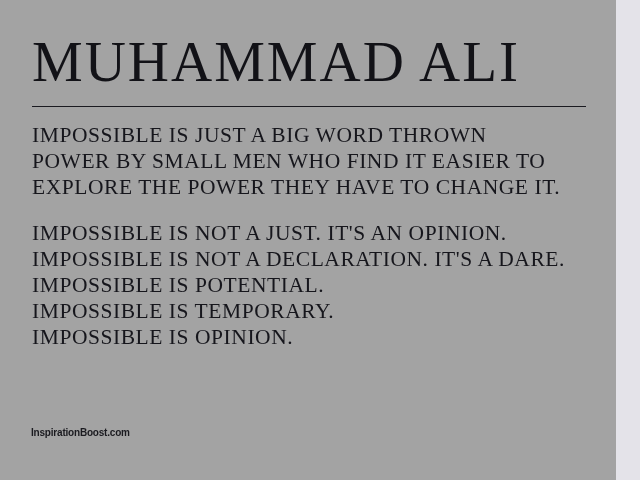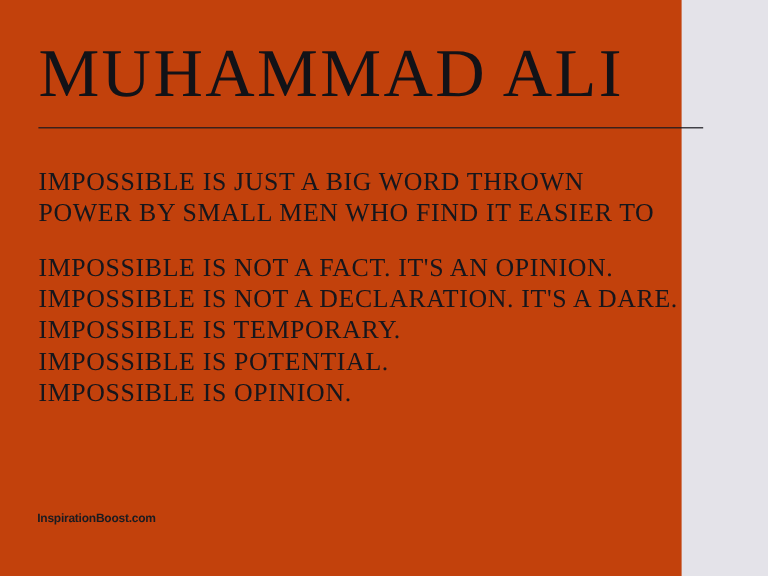--- a/index.html
+++ b/index.html
@@ -8,23 +8,23 @@
   }
   body {
     width: 640px;
     height: 480px;
     background: #e4e3e9;
     font-family: "Liberation Serif", serif;
     overflow: hidden;
   }
   .quote-card {
     position: relative;
-    width: 568px;
+    width: 616px;
     height: 480px;
-    background: #c2410c;
+    background: #a3a3a3;
     box-sizing: border-box;
   }
   .author-title {
     position: absolute;
     left: 32px;
     top: 33px;
     font-family: "Liberation Serif", serif;
     font-size: 57px;
     line-height: 1.0;
     font-weight: 400;
@@ -38,21 +38,20 @@
     top: 106px;
     width: 554px;
     height: 0;
     border-top: 1.6px solid #1a1a20;
   }
   .quote-body {
     position: absolute;
     left: 32px;
     top: 122px;
     width: 580px;
-    margin-top: 16px;
   }
   .quote-para {
     margin: 0;
     font-family: "Liberation Serif", serif;
     font-size: 21.5px;
     line-height: 26px;
     letter-spacing: 0.55px;
     color: #16161c;
     font-weight: 400;
   }
@@ -81,27 +80,28 @@
 
   <div class="author-title">MUHAMMAD ALI</div>
 
   <div class="title-rule"></div>
 
   <div class="quote-body">
 
     <p class="quote-para">
       <span class="quote-line">IMPOSSIBLE IS JUST A BIG WORD THROWN</span>
       <span class="quote-line">POWER BY SMALL MEN WHO FIND IT EASIER TO</span>
+      <span class="quote-line">EXPLORE THE POWER THEY HAVE TO CHANGE IT.</span>
     </p>
 
     <p class="quote-para secondary">
-      <span class="quote-line">IMPOSSIBLE IS NOT A FACT. IT'S AN OPINION.</span>
+      <span class="quote-line">IMPOSSIBLE IS NOT A JUST. IT'S AN OPINION.</span>
       <span class="quote-line">IMPOSSIBLE IS NOT A DECLARATION. IT'S A DARE.</span>
+      <span class="quote-line">IMPOSSIBLE IS POTENTIAL.</span>
       <span class="quote-line">IMPOSSIBLE IS TEMPORARY.</span>
-      <span class="quote-line">IMPOSSIBLE IS POTENTIAL.</span>
       <span class="quote-line">IMPOSSIBLE IS OPINION.</span>
     </p>
 
   </div>
 
   <div class="site-credit">InspirationBoost.com</div>
 
 </div>
 
 </body></html>

